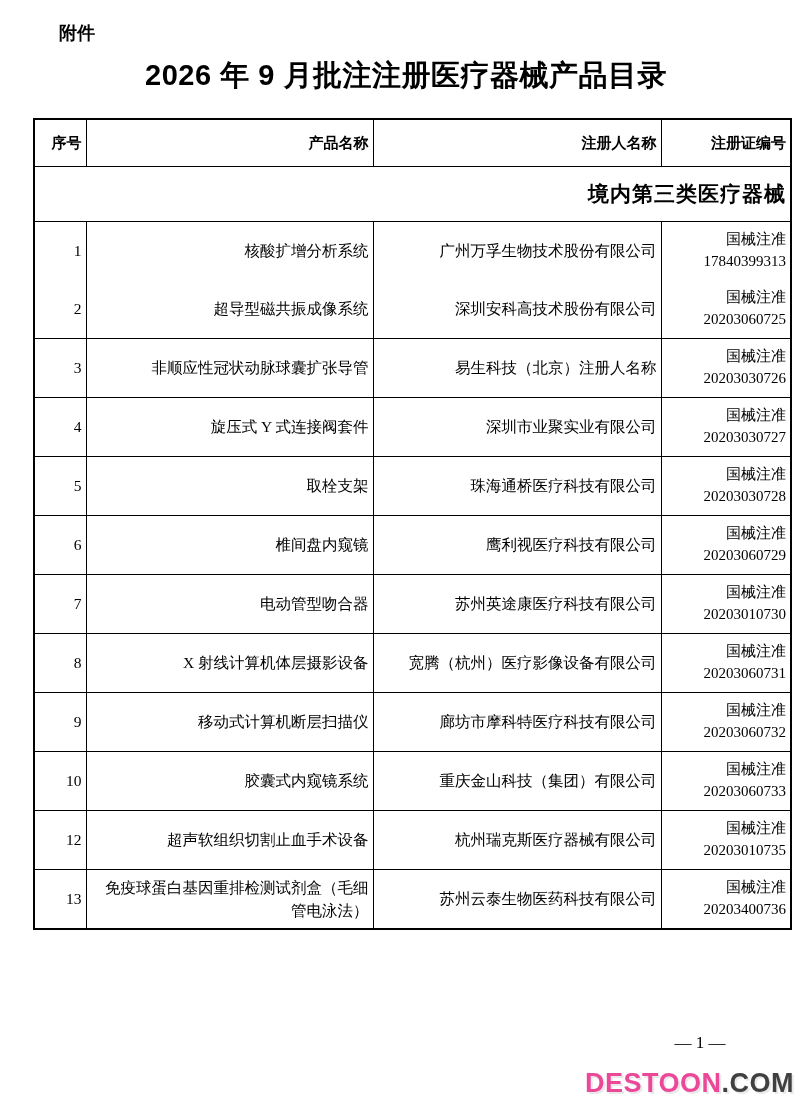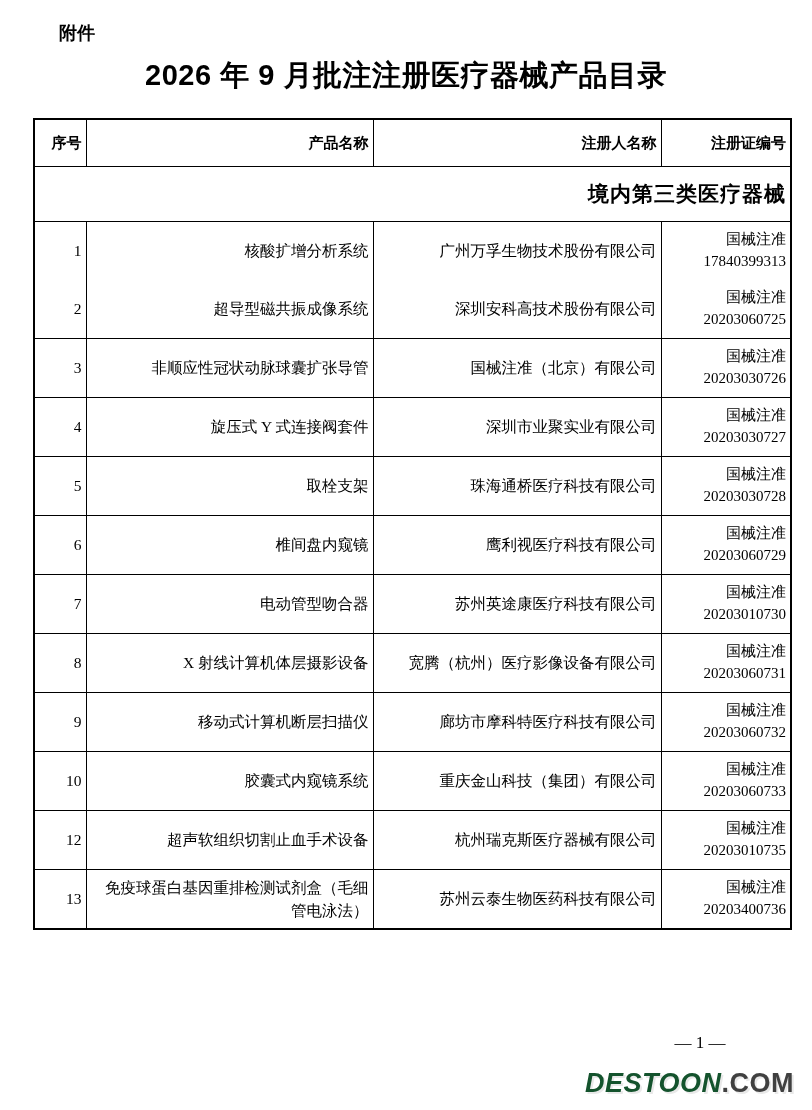--- a/index.html
+++ b/index.html
@@ -132,21 +132,21 @@
         <td>超导型磁共振成像系统</td>
         <td>深圳安科高技术股份有限公司</td>
         <td>
           <div class="cert-line">国械注准</div>
           <div class="cert-line">20203060725</div>
         </td>
       </tr>
       <tr class="data-row">
         <td>3</td>
         <td>非顺应性冠状动脉球囊扩张导管</td>
-        <td>国械注准（北京）有限公司</td>
+        <td>易生科技（北京）注册人名称</td>
         <td>
           <div class="cert-line">国械注准</div>
           <div class="cert-line">20203030726</div>
         </td>
       </tr>
       <tr class="data-row">
         <td>4</td>
         <td>旋压式 Y 式连接阀套件</td>
         <td>深圳市业聚实业有限公司</td>
         <td>
@@ -225,14 +225,14 @@
           <div class="cert-line">国械注准</div>
           <div class="cert-line">20203400736</div>
         </td>
       </tr>
     </tbody>
 </table>
 
 <div class="page-number">— 1 —</div>
 
 <div class="watermark">
-  <span style="color: #14532d; font-style: italic;">DESTOON</span><span style="color: #404040;">.COM</span>
+  <span style="color: #ec4899;">DESTOON</span><span style="color: #404040;">.COM</span>
 </div>
 
 </body></html>

